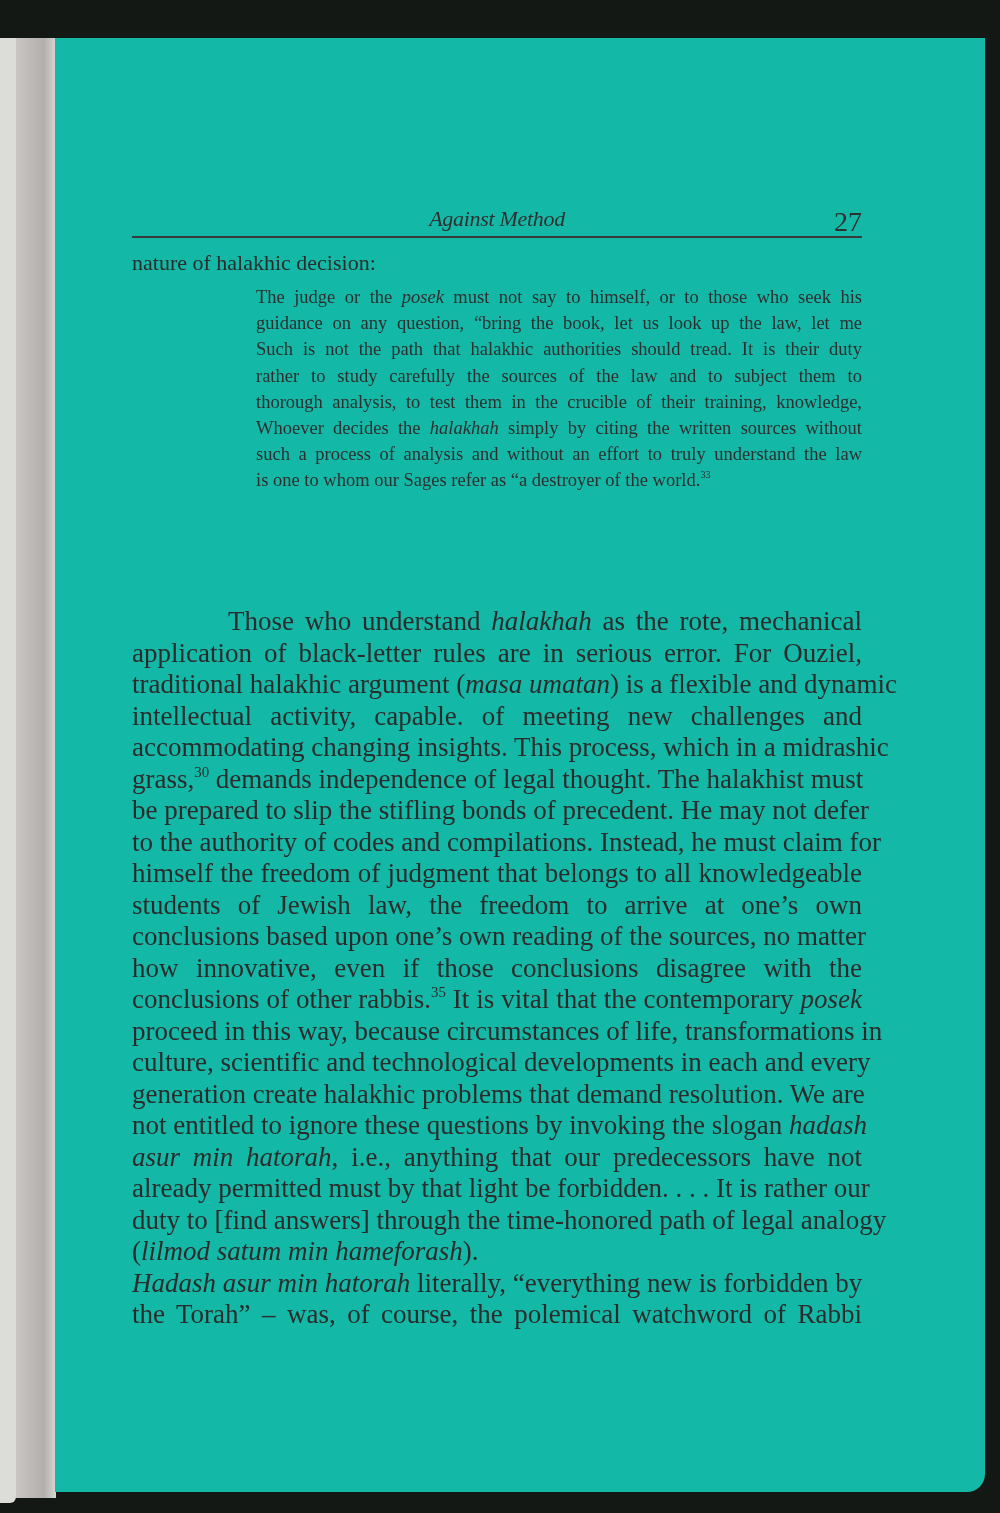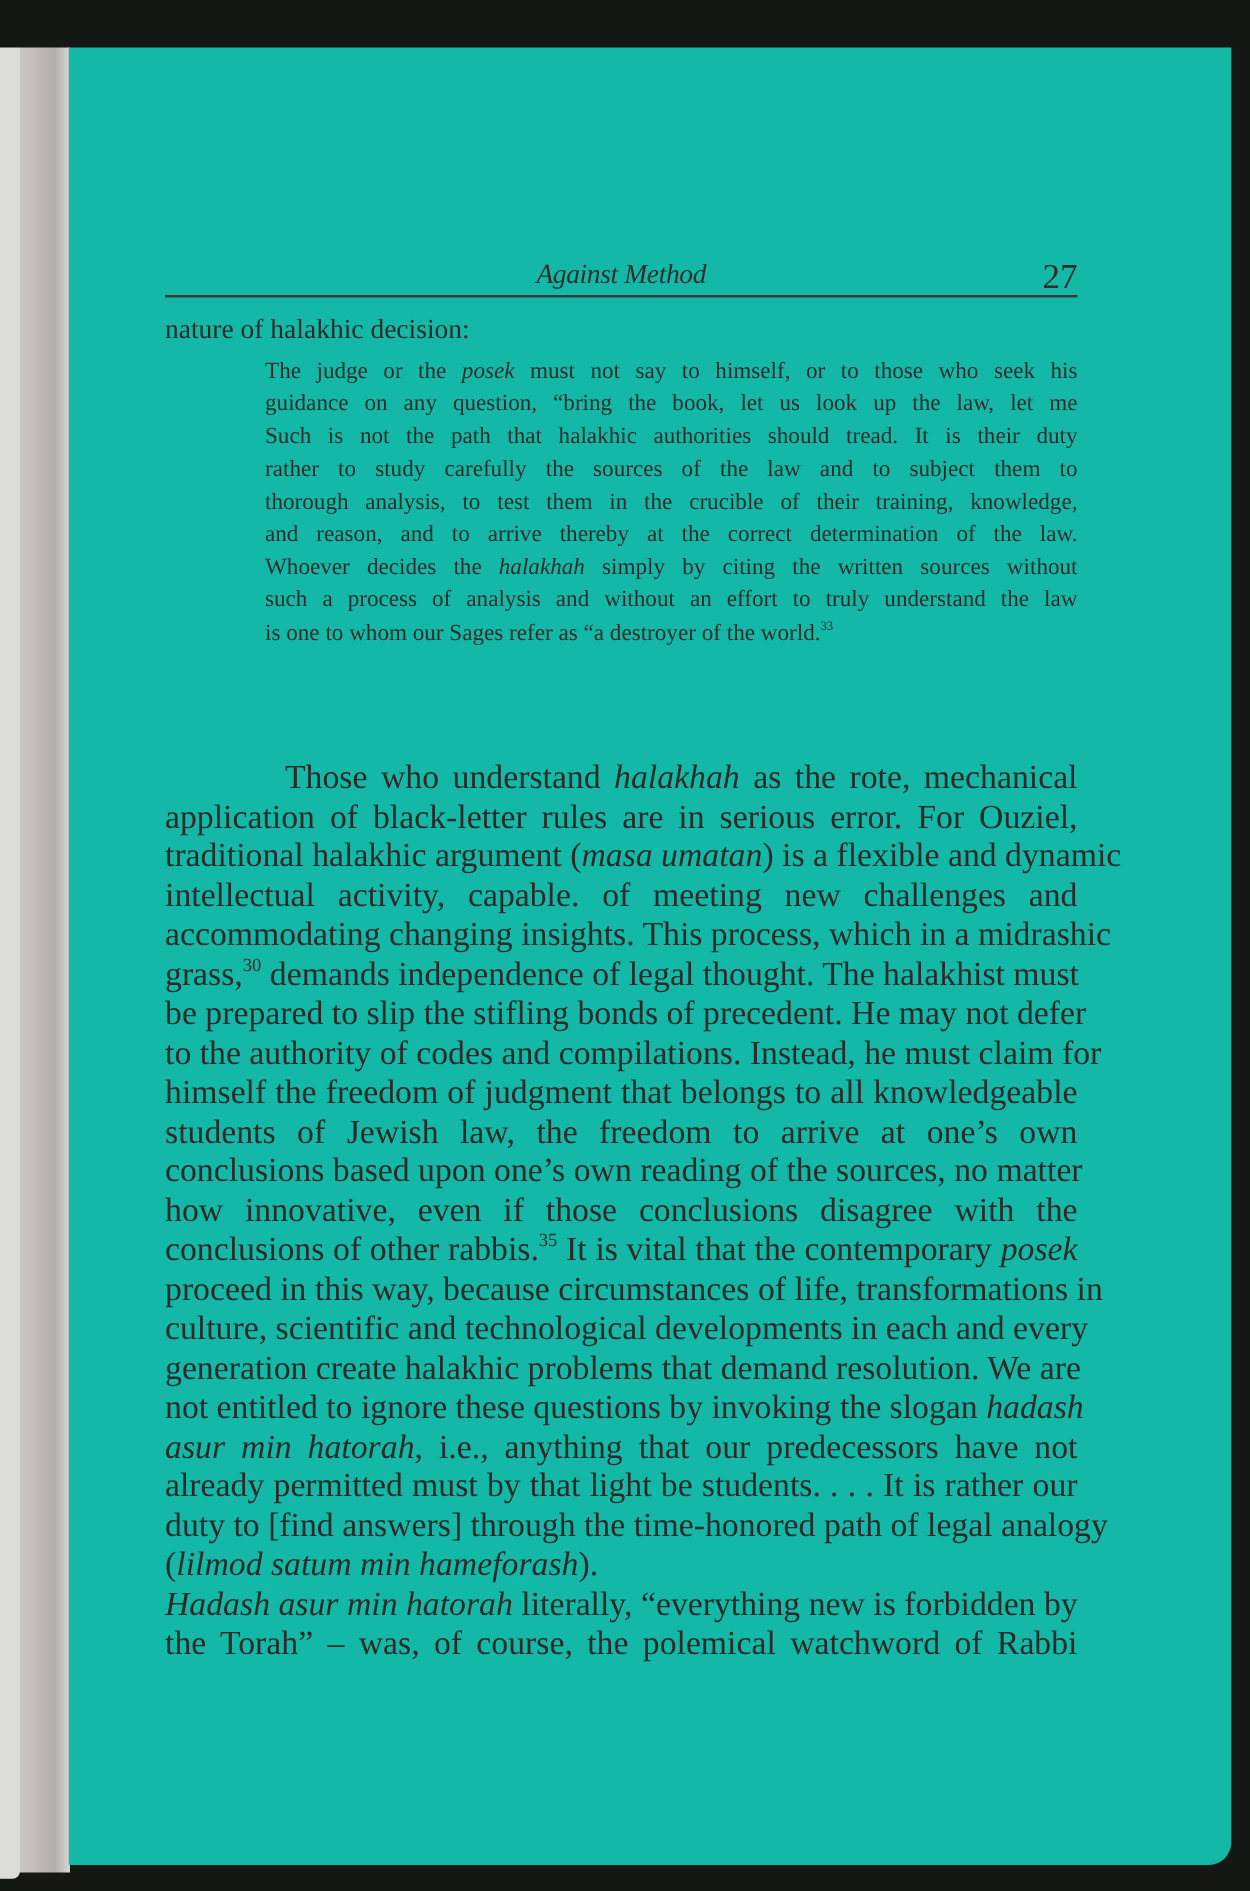--- a/index.html
+++ b/index.html
@@ -33,21 +33,21 @@
     position: absolute; right: 0; top: 0; font-size: 28px; color: #2f2f2f;
   }
   .lead-line {
     position: absolute; left: 77px; top: 210px; width: 730px;
     font-size: 22px; color: #2b2b2b; line-height: 30px; white-space: nowrap;
   }
   .blockquote {
     position: absolute; left: 157px; top: 246px; width: 650px;
     font-size: 18.5px; line-height: 26.2px; color: #2e2e2e; text-align: justify;
   }
-  .blockquote .ln { display: block; text-align: justify; text-align-last: justify; white-space: nowrap; height: 26.2px; }
+  .blockquote .ln { display: block; text-align: justify; text-align-last: justify; white-space: nowrap; height: 26.2px; margin-left: 44px; }
   .blockquote .ln.last { text-align-last: left; }
   .body-text {
     position: absolute; left: 77px; top: 568px; width: 730px;
     font-size: 27px; line-height: 31.5px; color: #2b2b2b;
   }
   .body-text .ln { display: block; text-align: justify; text-align-last: justify; white-space: nowrap; height: 31.5px; }
   .body-text .ln.last { text-align-last: left; }
   .body-text .indent { padding-left: 96px; }
   sup { font-size: 0.55em; vertical-align: 0.75em; line-height: 0; }
   i { font-style: italic; }
@@ -65,21 +65,20 @@
   </div>
 
   <div class="lead-line">nature of halakhic decision:</div>
 
   <div class="blockquote" id="bq">
       <span class="ln">The judge or the <i>posek</i> must not say to himself, or to those who seek his</span>
       <span class="ln">guidance on any question, “bring the book, let us look up the law, let me</span>
       <span class="ln">Such is not the path that halakhic authorities should tread. It is their duty</span>
       <span class="ln">rather to study carefully the sources of the law and to subject them to</span>
       <span class="ln">thorough analysis, to test them in the crucible of their training, knowledge,</span>
-      <span class="ln">and reason, and to arrive thereby at the correct determination of the law.</span>
       <span class="ln">Whoever decides the <i>halakhah</i> simply by citing the written sources without</span>
       <span class="ln">such a process of analysis and without an effort to truly understand the law</span>
       <span class="ln last">is one to whom our Sages refer as “a destroyer of the world.<sup>33</sup></span>
     </div>
 
   <div class="body-text" id="bodytext">
       <span class="ln indent">Those who understand <i>halakhah</i> as the rote, mechanical</span>
       <span class="ln">application of black-letter rules are in serious error. For Ouziel,</span>
       <span class="ln">traditional halakhic argument (<i>masa umatan</i>) is a flexible and dynamic</span>
       <span class="ln">intellectual activity, capable. of meeting new challenges and</span>
@@ -90,19 +89,19 @@
       <span class="ln">himself the freedom of judgment that belongs to all knowledgeable</span>
       <span class="ln">students of Jewish law, the freedom to arrive at one’s own</span>
       <span class="ln">conclusions based upon one’s own reading of the sources, no matter</span>
       <span class="ln">how innovative, even if those conclusions disagree with the</span>
       <span class="ln">conclusions of other rabbis.<sup>35</sup> It is vital that the contemporary <i>posek</i></span>
       <span class="ln">proceed in this way, because circumstances of life, transformations in</span>
       <span class="ln">culture, scientific and technological developments in each and every</span>
       <span class="ln">generation create halakhic problems that demand resolution. We are</span>
       <span class="ln">not entitled to ignore these questions by invoking the slogan <i>hadash</i></span>
       <span class="ln"><i>asur min hatorah</i>, i.e., anything that our predecessors have not</span>
-      <span class="ln">already permitted must by that light be students. . . . It is rather our</span>
+      <span class="ln">already permitted must by that light be forbidden. . . . It is rather our</span>
       <span class="ln">duty to [find answers] through the time-honored path of legal analogy</span>
       <span class="ln last">(<i>lilmod satum min hameforash</i>).</span>
       <span class="ln"><i>Hadash asur min hatorah</i> literally, “everything new is forbidden by</span>
       <span class="ln">the Torah” – was, of course, the polemical watchword of Rabbi</span>
     </div>
 </div>
 
 </body></html>

